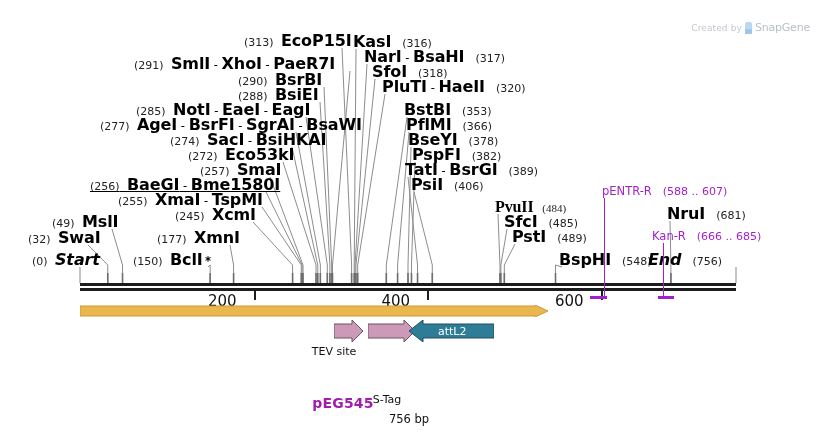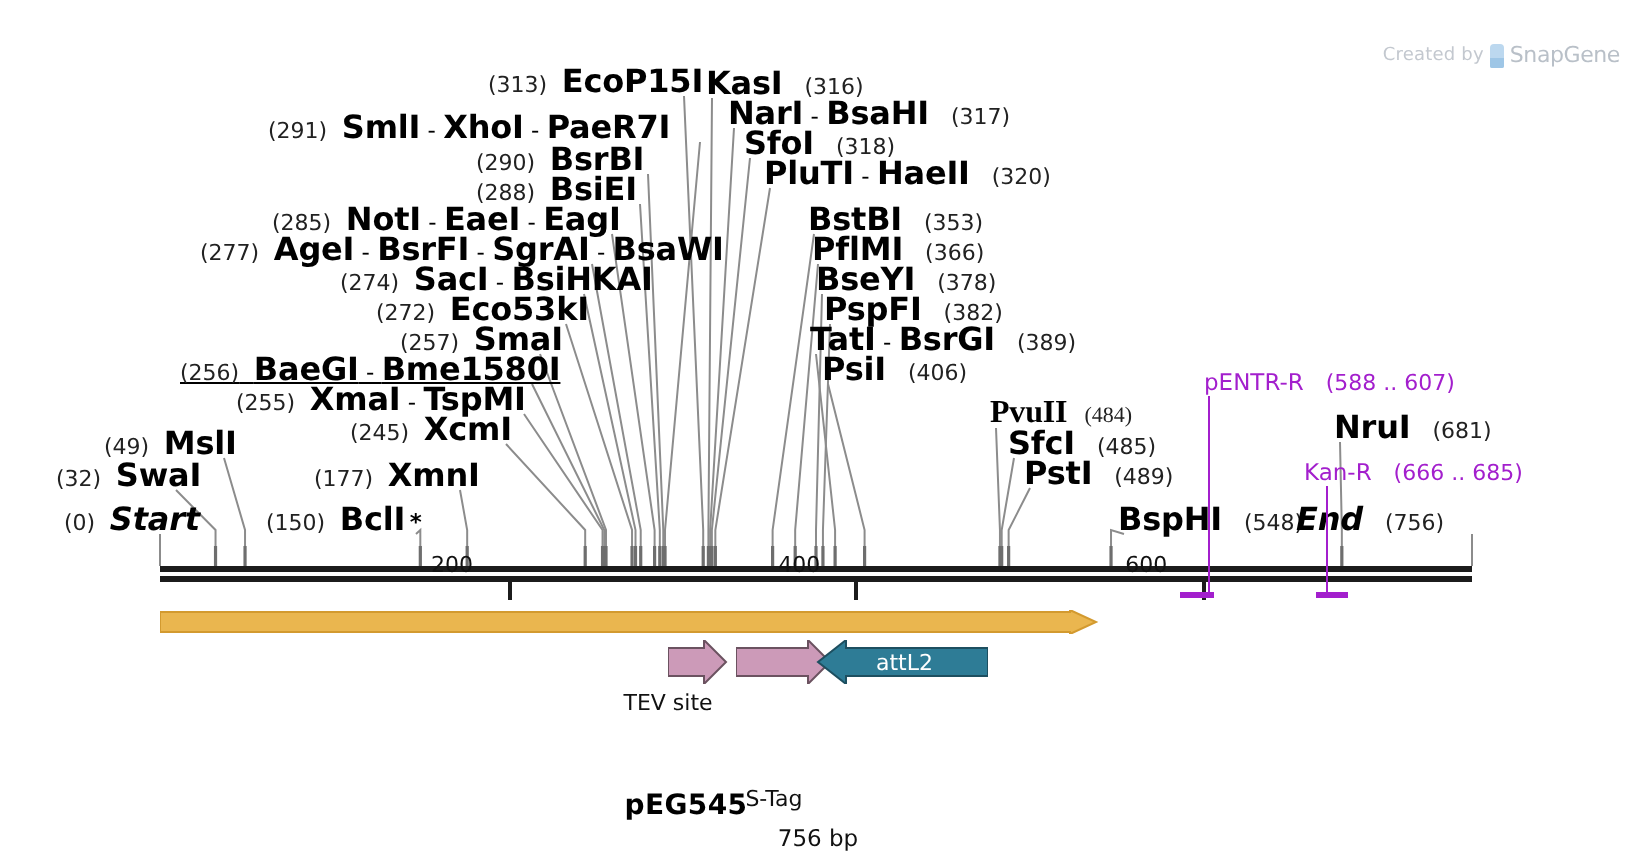--- a/index.html
+++ b/index.html
@@ -120,22 +120,22 @@
   }
   .ruler-tick {
     position: absolute;
     width: 2px;
     height: 9px;
     background: #1c1c1c;
     top: 291px;
   }
   .ruler-num {
     position: absolute;
-    top: 276px;
-    font-size: 11px;
+    top: 292px;
+    font-size: 15px;
     color: #111111;
     transform: translateX(-100%);
     padding-right: 17px;
     white-space: nowrap;
   }
 
   
   .orf {
     position: absolute;
     top: 305px;
@@ -171,21 +171,21 @@
     background: #a31fcd;
   }
 
   
   .title {
     position: absolute;
     width: 686px;
     text-align: center;
     font-weight: bold;
     font-size: 14px;
-    color: #000000;
+    color: #a21caf;
     top: 395px;
     letter-spacing: 0.2px;
   }
   .subtitle {
     position: absolute;
     width: 818px;
     text-align: center;
     font-size: 11.5px;
     color: #111111;
     top: 412px;

